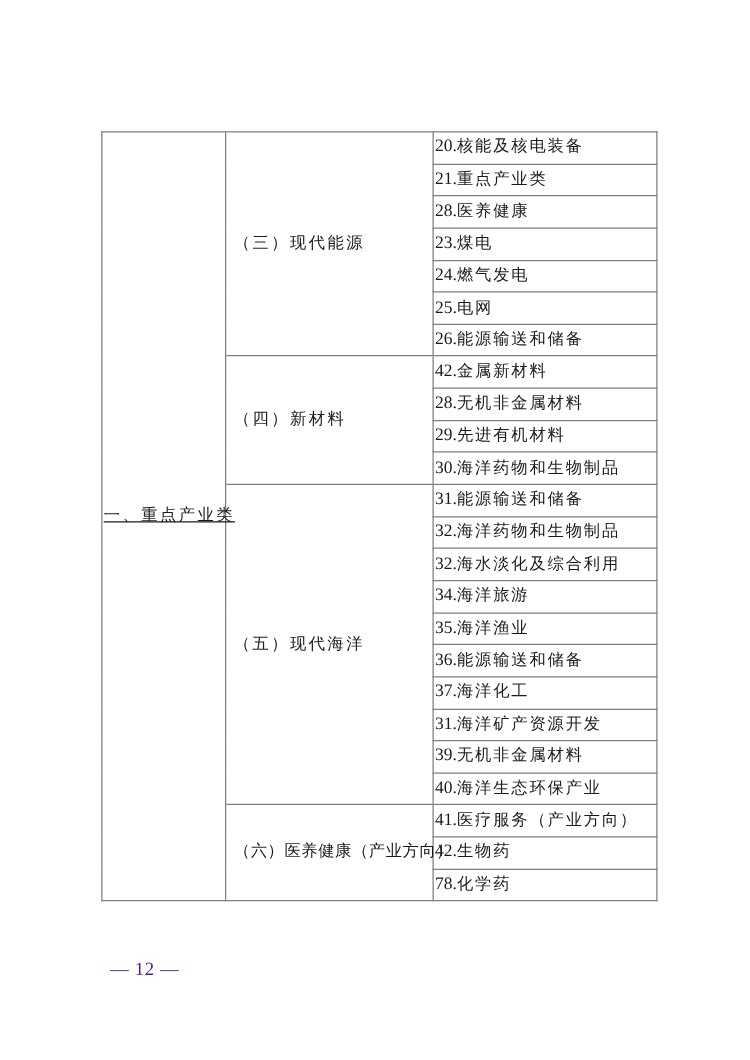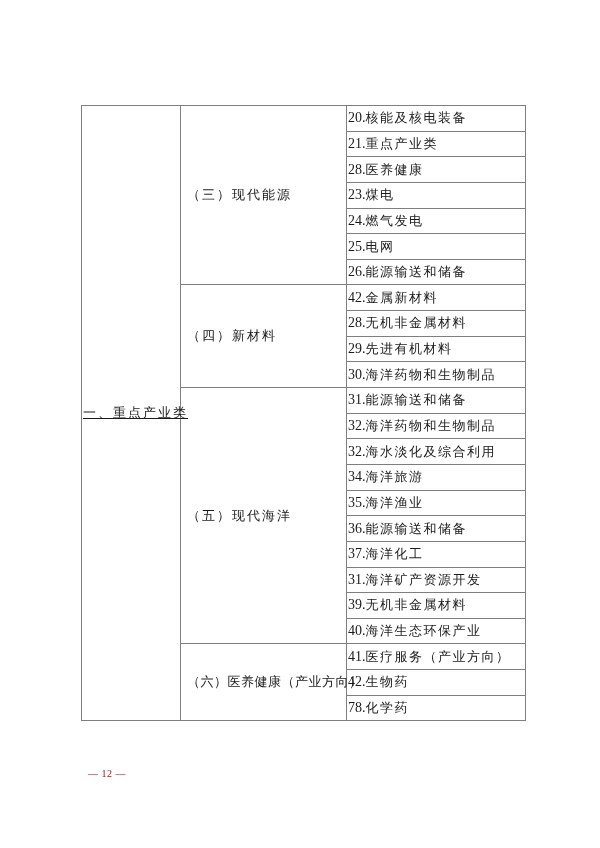--- a/index.html
+++ b/index.html
@@ -59,22 +59,22 @@
     td.item .num {
       letter-spacing: 0;
       font-family: "Liberation Serif", "DejaVu Serif", serif;
       font-size: 14px;
     }
     .footer {
       position: absolute;
       left: 88px;
       top: 768px;
       font-family: "Liberation Serif", "DejaVu Serif", serif;
-      font-size: 10px;
-      color: #7f1d1d;
+      font-size: 15px;
+      color: #4c1d95;
       letter-spacing: 0.5px;
     }
   </style>
 </head>
 <body>
 
 <div class="page">
   <table class="catalog">
     <colgroup>
       <col class="c1">

